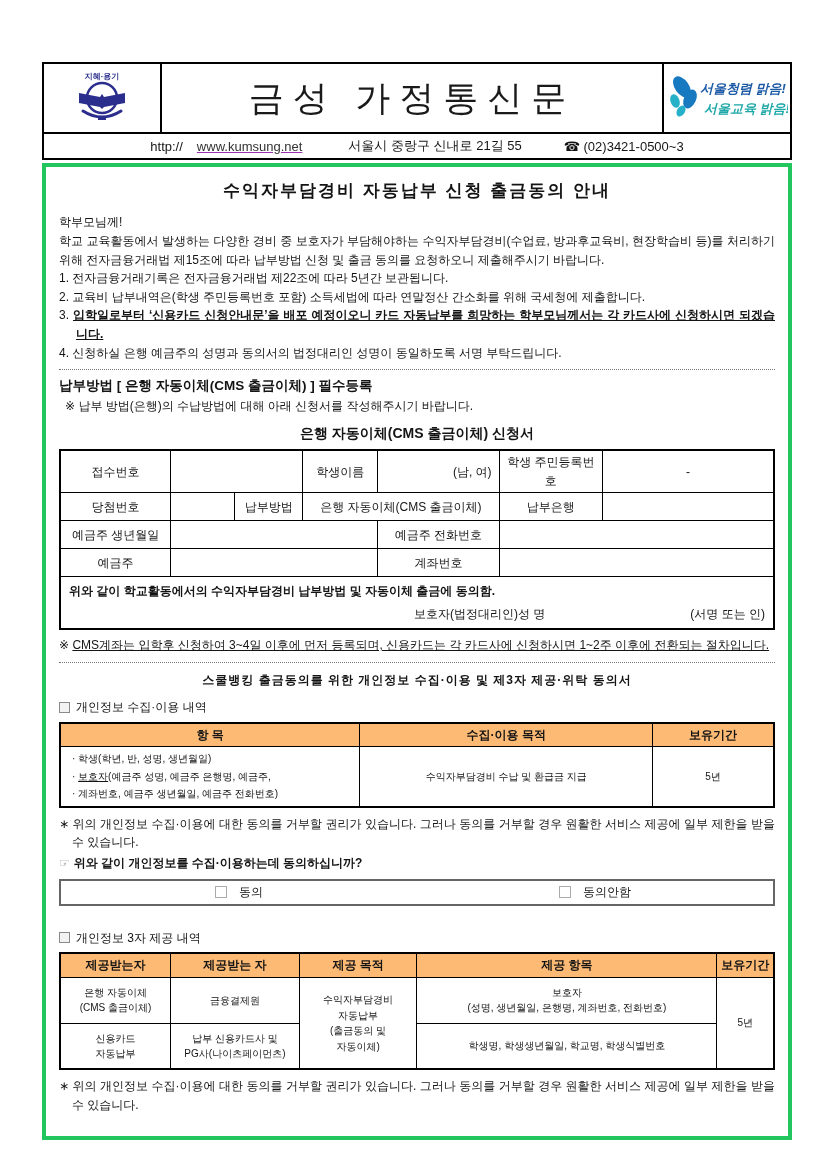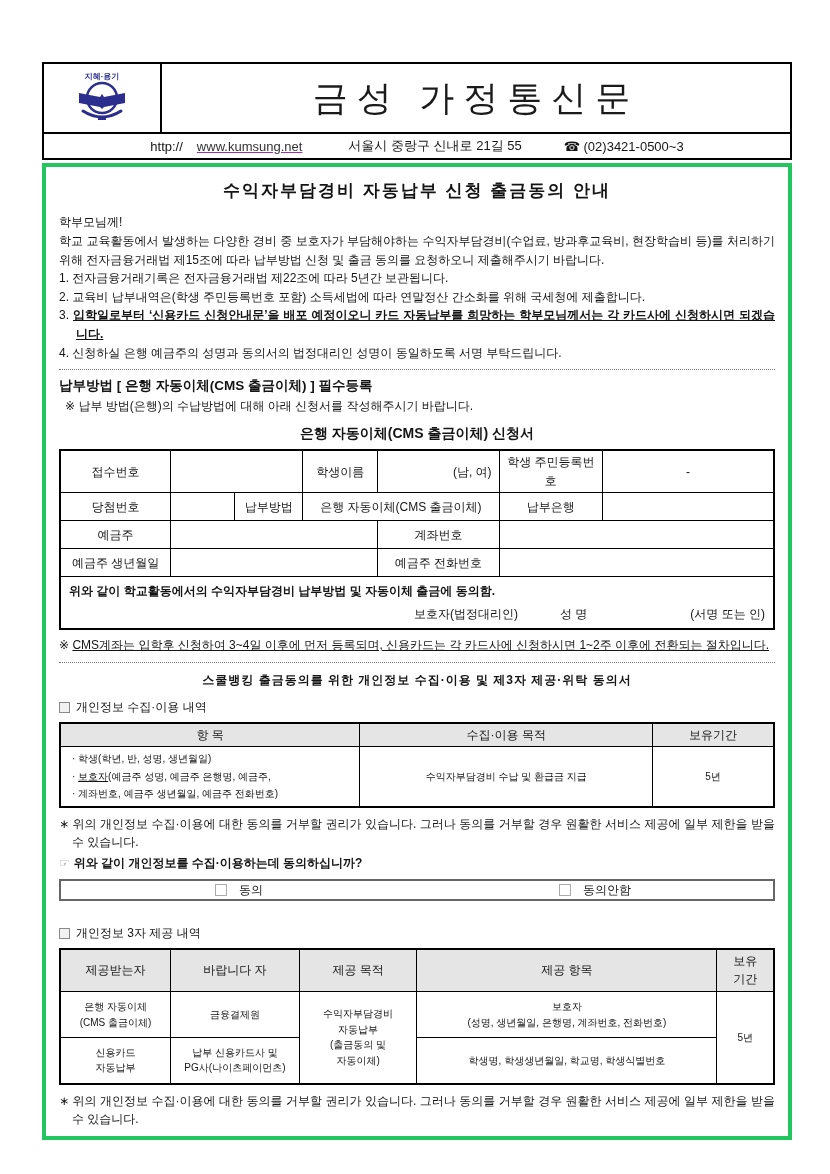--- a/index.html
+++ b/index.html
@@ -30,32 +30,32 @@
   .sec-head { font-size:13.5px; font-weight:bold; }
   .form-title { text-align:center; font-size:14px; font-weight:bold; margin:7px 0 5px; }
 
   table { border-collapse:collapse; width:100%; }
   .form-tbl { border:2px solid #000; }
   .form-tbl td { border:1px solid #000; height:28px; padding:2px 7px; font-size:12px; }
   .form-tbl td.lab { text-align:center; }
   .form-tbl td.ctr { text-align:center; }
   .form-tbl td.rgt { text-align:right; }
   .consent-cell { height:52px !important; padding:4px 8px !important; }
-  .consent-sign { display:flex; padding-left:345px; gap:42px; margin-top:4px; }
+  .consent-sign { display:flex; padding-left:345px; margin-top:4px; }
   .consent-sign .seal { margin-left:auto; }
 
   .cms-note { margin-top:6px; padding-left:15px; text-indent:-15px; }
   .cms-note .u { text-decoration:underline; }
 
   .sec2-title { text-align:center; font-size:12px; font-weight:bold; letter-spacing:1px; margin:2px 0 6px; }
   .sub-label { font-weight:normal; margin:3px 0 5px; display:flex; align-items:center; gap:6px; }
   .sq { display:inline-block; width:11px; height:11px; border:1px solid #8a8a8a; background:#f2f2f2; flex:0 0 auto; }
 
   .p-tbl { border:2px solid #000; margin-bottom:5px; }
-  .p-tbl th { border:1px solid #000; background:#e5e5e5; font-size:12px; font-weight:normal; height:23px; padding:2px 14px; }
+  .p-tbl th { border:1px solid #000; background:#fdba74; font-size:12px; font-weight:bold; height:23px; padding:2px 0; }
   .p-tbl td { border:1px solid #000; font-size:10px; padding:3px 11px; vertical-align:middle; }
   .p-tbl td.ctr { text-align:center; }
   .pre { white-space:pre-line; }
   .items-cell { line-height:1.75; }
   .u-inline { text-decoration:underline; }
 
   .refusal { padding-left:13px; text-indent:-13px; text-align:justify; margin-top:2px; }
   .question { font-weight:bold; margin:2px 0 4px; }
   .hand { color:#888; font-weight:normal; margin-right:4px; }
 
@@ -75,20 +75,30 @@
           <text x="31" y="12" font-size="8" text-anchor="middle" fill="#2b2e8c" font-weight="bold">지혜·용기</text>
           <circle cx="31" cy="31" r="15" fill="none" stroke="#2b2e8c" stroke-width="2.5"></circle>
           <path d="M8 26 L29 30 L29 40 L8 36 Z" fill="#2b2e8c"></path>
           <path d="M54 26 L33 30 L33 40 L54 36 Z" fill="#2b2e8c"></path>
           <path d="M29 30 L31 27 L33 30 L33 40 L31 42 L29 40 Z" fill="#2b2e8c"></path>
           <path d="M12 44 Q31 56 50 44" fill="none" stroke="#2b2e8c" stroke-width="3" stroke-linecap="round"></path>
           <path d="M27 50 h8 v3 h-8 z" fill="#2b2e8c"></path>
         </svg>
       </div>
       <div class="hdr-title">금성 가정통신문</div>
+      <div class="hdr-slogan">
+        <svg width="122" height="58" viewBox="0 0 122 58">
+          <ellipse cx="16" cy="18" rx="7" ry="12" fill="#1779c0" transform="rotate(-35 16 18)"></ellipse>
+          <ellipse cx="24" cy="30" rx="6" ry="10" fill="#1779c0" transform="rotate(25 24 30)"></ellipse>
+          <ellipse cx="9" cy="32" rx="4.5" ry="7" fill="#27b1c9" transform="rotate(-20 9 32)"></ellipse>
+          <ellipse cx="15" cy="42" rx="4" ry="6" fill="#27b1c9" transform="rotate(30 15 42)"></ellipse>
+          <text x="34" y="24" font-size="13" font-weight="bold" fill="#1c5aa6" font-style="italic">서울청렴 맑음!</text>
+          <text x="38" y="44" font-size="13" font-weight="bold" fill="#1fa8a8" font-style="italic">서울교육 밝음!</text>
+        </svg>
+      </div>
     </div>
 
     <div class="url-row">
       <span>http://</span>
       <span class="url-link">www.kumsung.net</span>
       <span style="width:18px"></span>
       <span>서울시 중랑구 신내로 21길 55</span>
       <span style="width:14px"></span>
       <span>☎ (02)3421-0500~3</span>
     </div>
@@ -132,29 +142,29 @@
         </tr>
         <tr>
           <td class="lab">당첨번호</td>
           <td></td>
           <td class="lab">납부방법</td>
           <td colspan="2" class="ctr">은행 자동이체(CMS 출금이체)</td>
           <td class="lab">납부은행</td>
           <td></td>
         </tr>
         <tr>
+          <td class="lab">예금주 생년월일</td>
+          <td colspan="3"></td>
+          <td class="ctr">예금주 전화번호</td>
+          <td colspan="2"></td>
+        </tr>
+        <tr>
           <td class="lab">예금주</td>
           <td colspan="3"></td>
           <td class="ctr">계좌번호</td>
-          <td colspan="2"></td>
-        </tr>
-        <tr>
-          <td class="lab">예금주 생년월일</td>
-          <td colspan="3"></td>
-          <td class="ctr">예금주 전화번호</td>
           <td colspan="2"></td>
         </tr>
         <tr>
           <td colspan="7" class="consent-cell">
             <div style="font-weight:bold">위와 같이 학교활동에서의 수익자부담경비 납부방법 및 자동이체 출금에 동의함.</div>
             <div class="consent-sign">
               <span>보호자(법정대리인)</span>
               <span>성 명</span>
               <span class="seal">(서명 또는 인)</span>
             </div>
@@ -221,21 +231,21 @@
         <colgroup>
             <col style="width:15.5%">
             <col style="width:18%">
             <col style="width:16.5%">
             <col style="width:42%">
             <col style="width:8%">
           </colgroup>
         <tbody>
             <tr>
           <th>제공받는자</th>
-          <th>바랍니다 자</th>
+          <th>제공받는 자</th>
           <th>제공 목적</th>
           <th>제공 항목</th>
           <th>보유기간</th>
         </tr>
         <tr style="height:46px">
           <td class="ctr pre">은행 자동이체
 (CMS 출금이체)</td>
           <td class="ctr">금융결제원</td>
           <td rowspan="2" class="ctr pre">수익자부담경비
 자동납부

